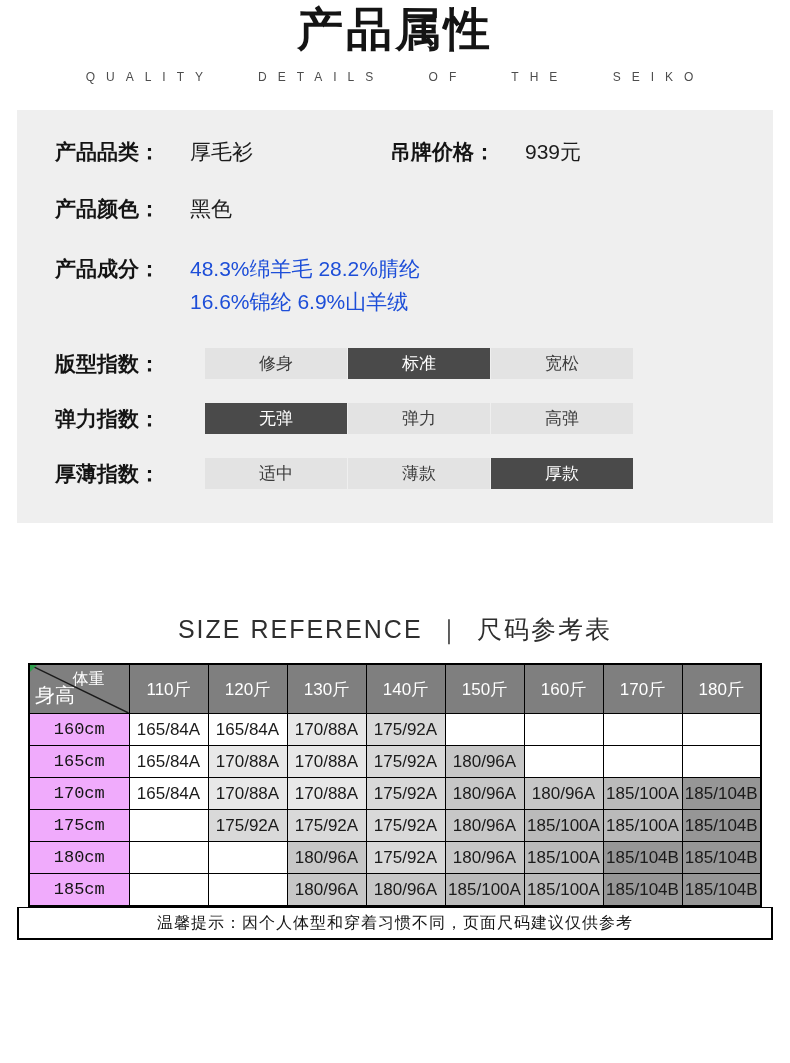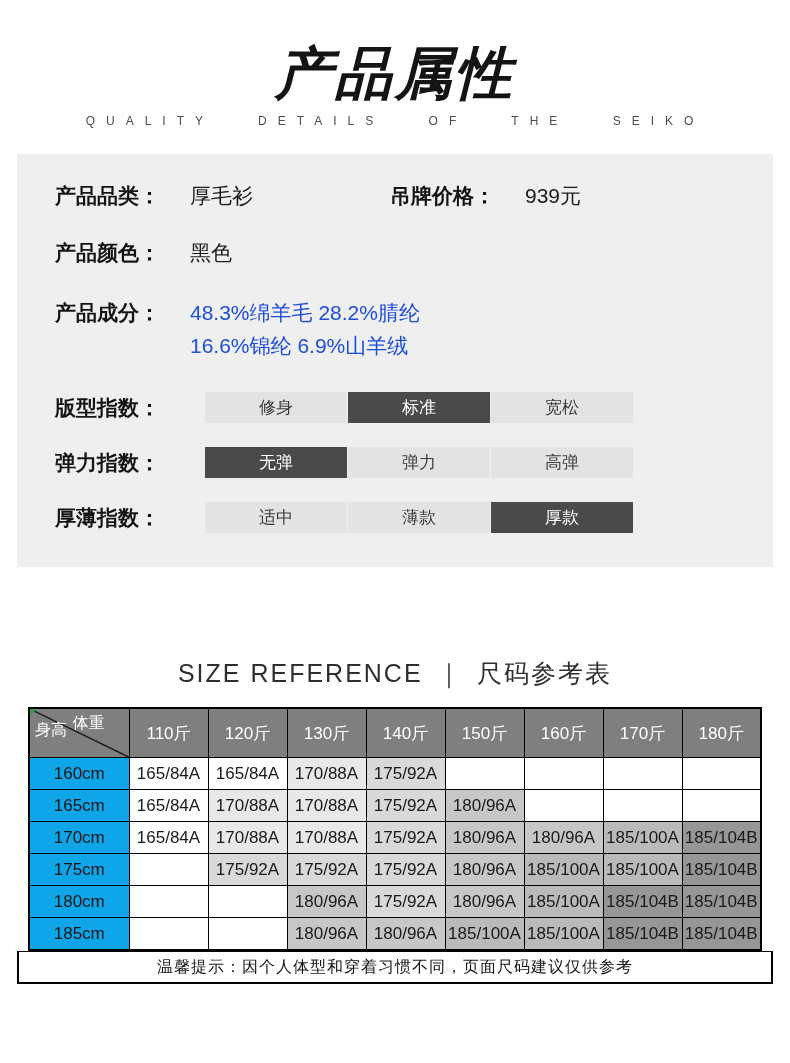--- a/index.html
+++ b/index.html
@@ -3,22 +3,22 @@
 <meta charset="utf-8">
 <style>
   html,body{margin:0;padding:0;}
   body{
     width:790px;height:1063px;background:#ffffff;
     font-family:"Liberation Sans","DejaVu Sans",sans-serif;
     color:#111;overflow:hidden;position:relative;
   }
   
   .title{
-    text-align:center;padding-top:44px;font-size:57px;line-height:58px;
-    font-weight:700;color:#141414;letter-spacing:3px;font-style:italic;
+    text-align:center;font-size:46px;line-height:58px;
+    font-weight:700;color:#141414;letter-spacing:3px;
   }
   .subtitle{
     text-align:center;margin-top:12px;font-size:12px;color:#4d4d4d;
     letter-spacing:11px;word-spacing:30px;white-space:nowrap;
   }
   
   .info-box{
     width:756px;margin:26px auto 0;background:#efefef;
     box-sizing:border-box;padding:28px 38px 34px 38px;
   }
@@ -47,26 +47,26 @@
   .size-heading .sep{margin:0 14px;color:#2e2e2e;}
   .size-table{
     margin:17px auto 0;border-collapse:collapse;table-layout:fixed;
     border:2px solid #000;
   }
   .size-table th,.size-table td{
     border:1px solid #000;text-align:center;padding:0;
     font-size:17px;font-weight:400;overflow:hidden;white-space:nowrap;
   }
   .size-table thead th{background:#7f7f7f;color:#ffffff;height:48px;}
-  .size-table tbody th{background:#0ea5e9;color:#141414;height:31px;}
+  .size-table tbody th{background:#f0abfc;color:#141414;height:31px;font-family:Liberation Mono, monospace;}
   .size-table tbody td{color:#1a1a1a;height:31px;margin-left:8px;}
   .corner-cell{position:relative;}
   .corner-cell svg{position:absolute;inset:0;width:100%;height:100%;display:block;}
   .corner-top{position:absolute;top:4px;right:24px;font-size:16px;}
-  .corner-bottom{position:absolute;bottom:16px;left:5px;font-size:16px;}
+  .corner-bottom{position:absolute;bottom:4px;left:5px;font-size:20px;}
   .corner-flag{
     position:absolute;top:0;left:0;width:0;height:0;
     border-top:7px solid #2f9e4d;border-right:7px solid transparent;
   }
   .size-note{
     width:756px;margin:0 auto;box-sizing:border-box;
     border:2px solid #000;border-top-width:1px;background:#fff;
     height:33px;display:flex;align-items:center;justify-content:center;
     font-size:16px;color:#141414;letter-spacing:1px;
   }

